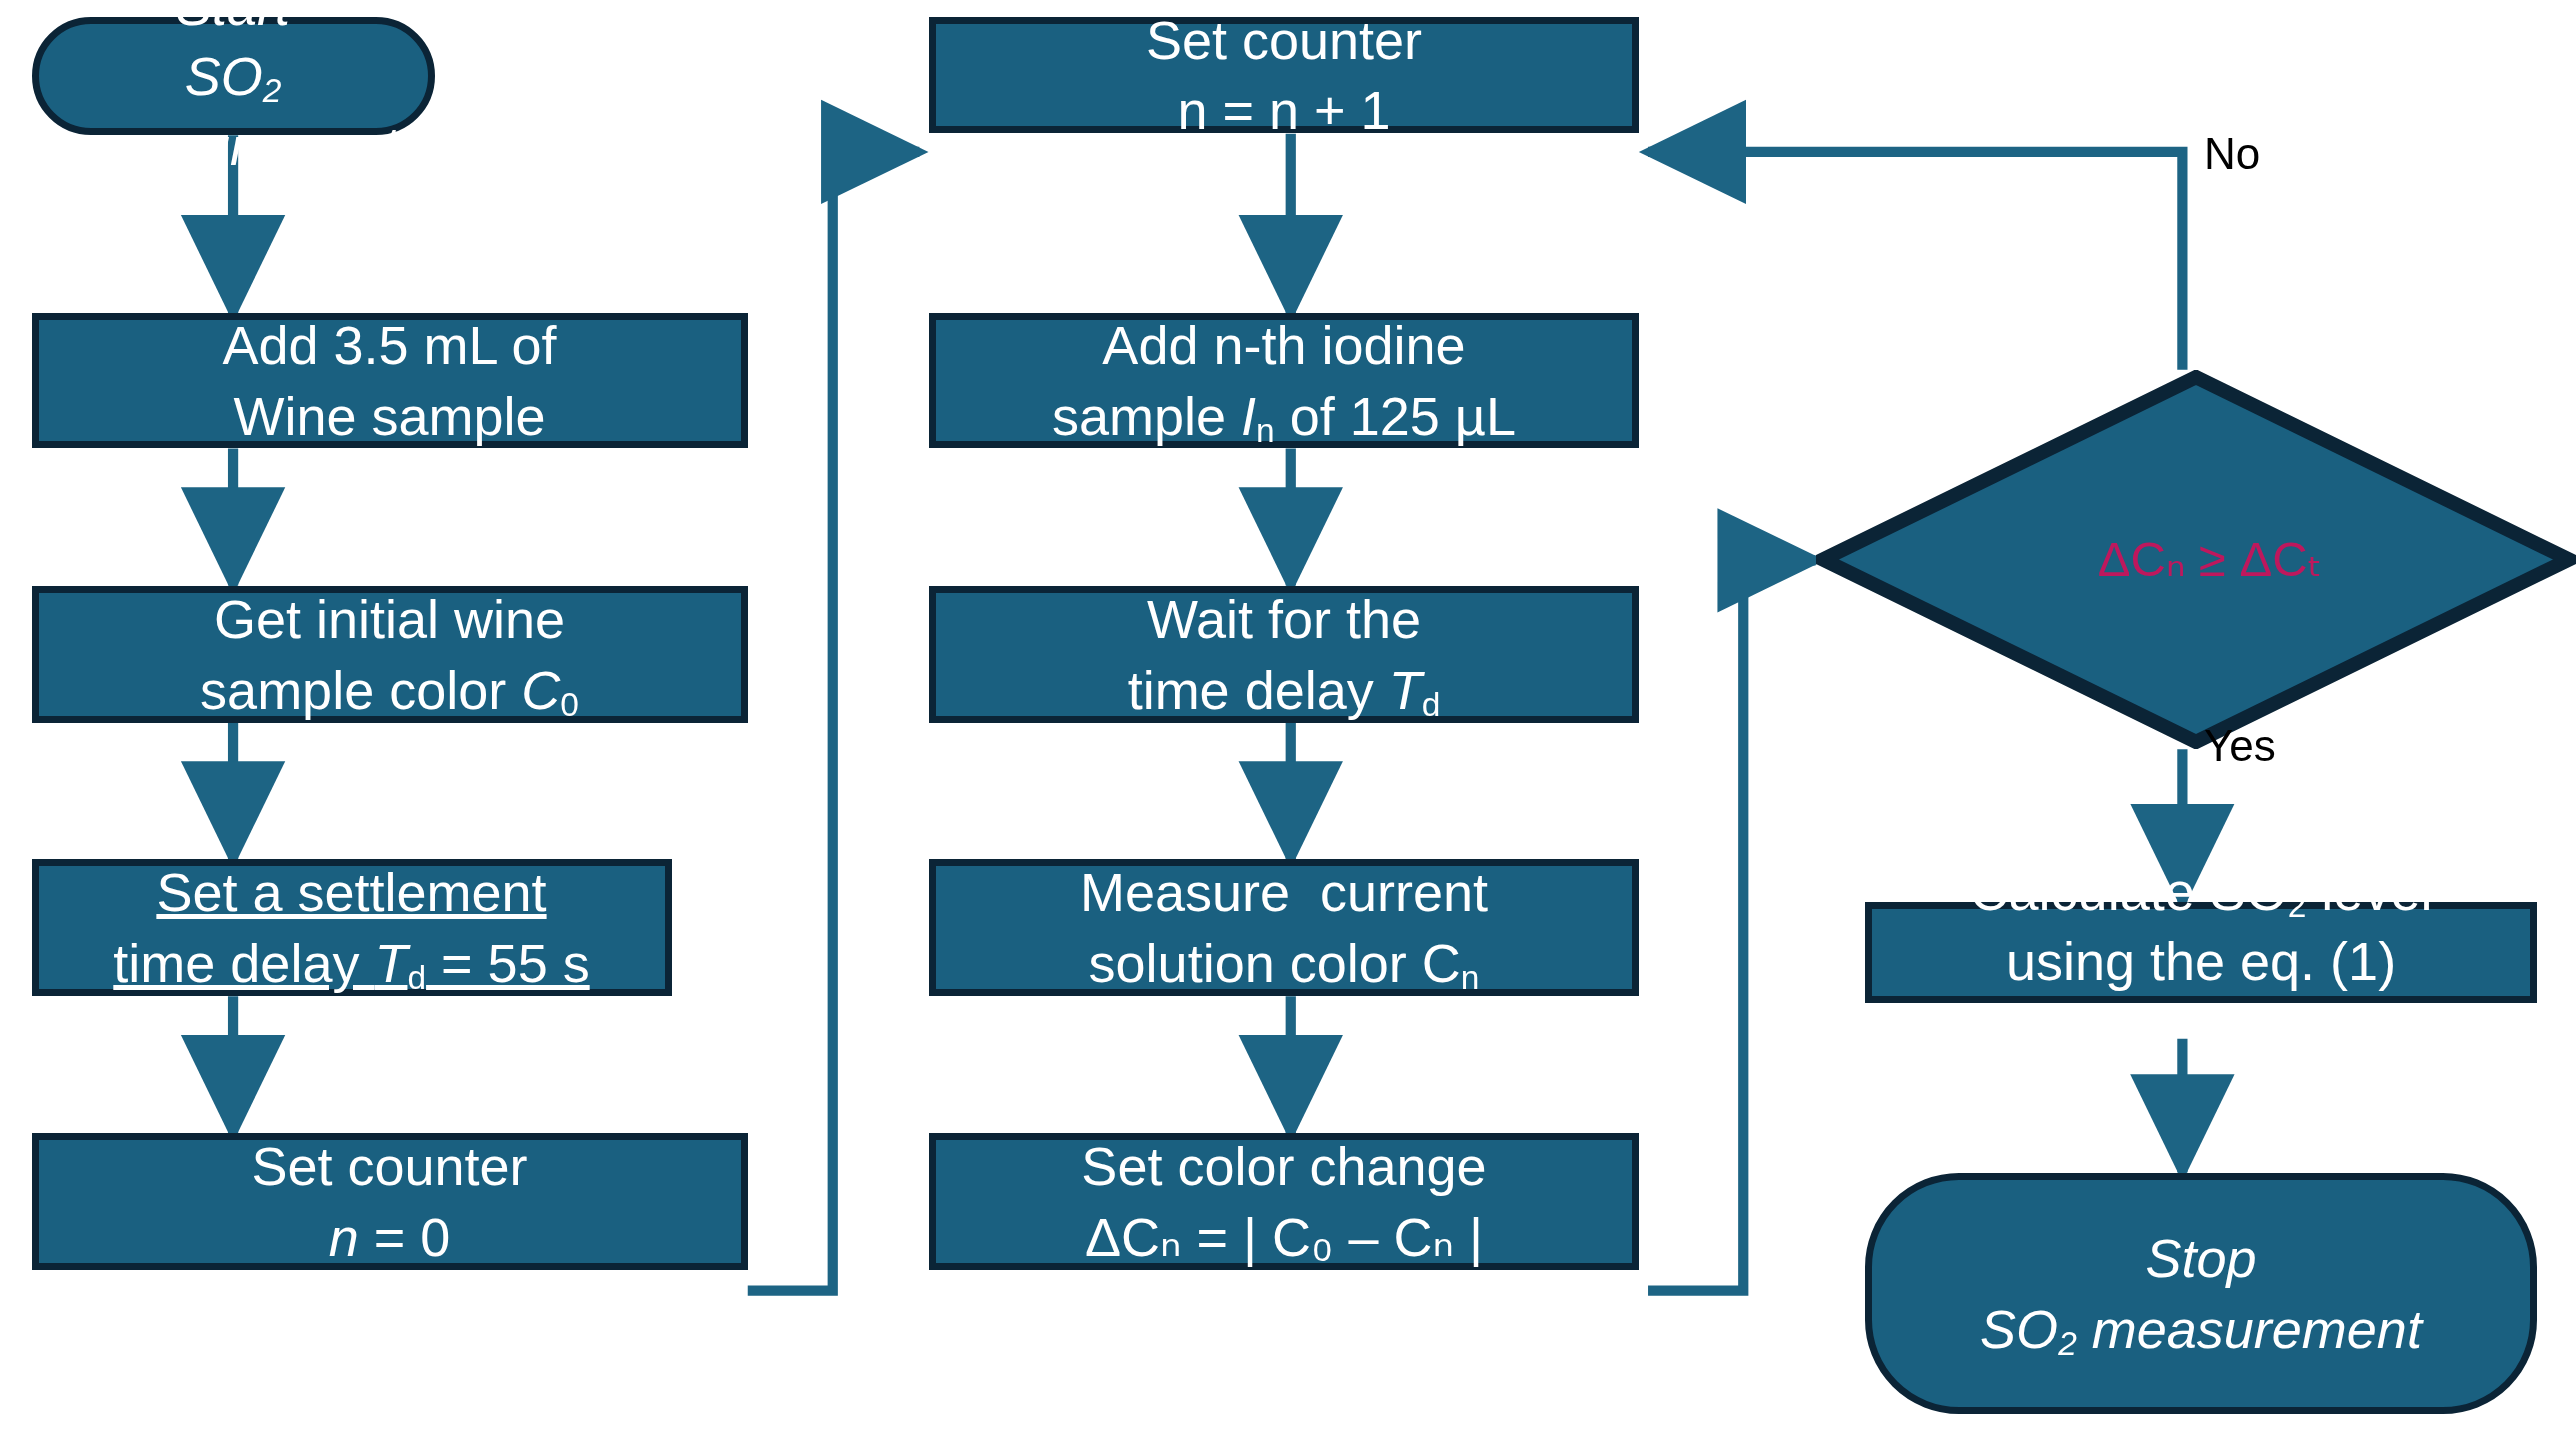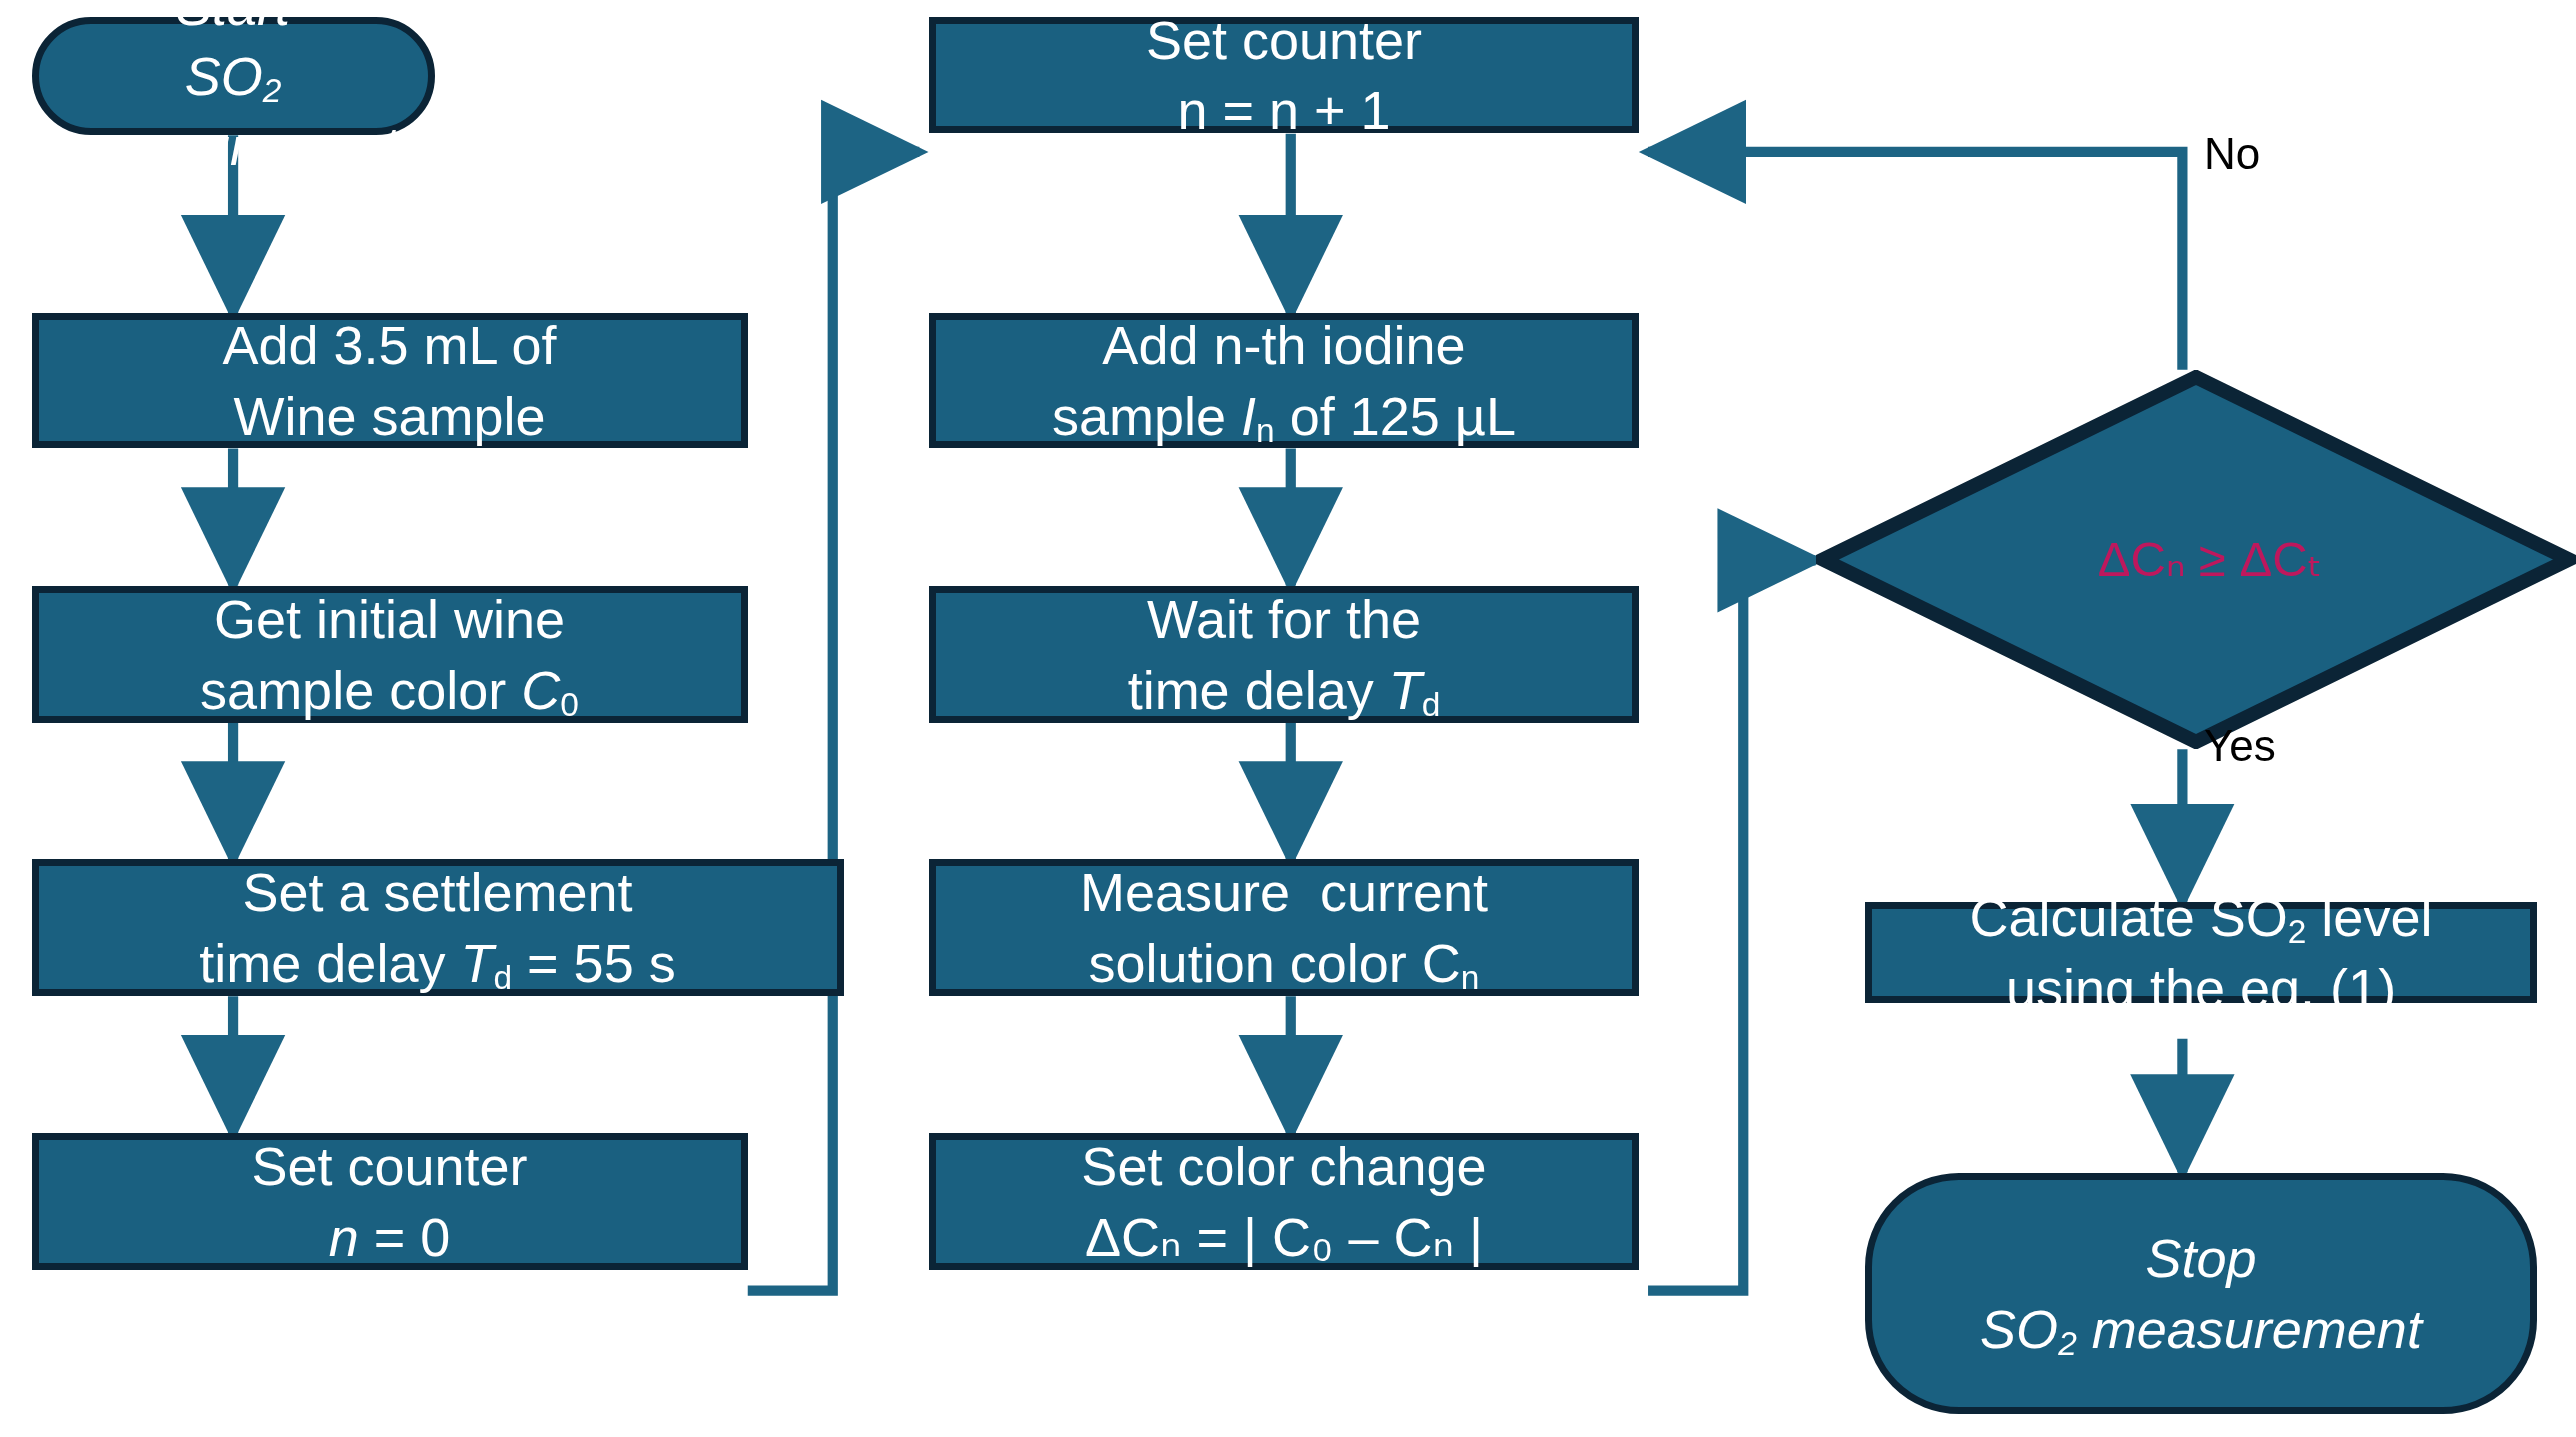--- a/index.html
+++ b/index.html
@@ -71,21 +71,21 @@
     </div>
   </div>
 
   <div class="node" style="left:31.5px;top:586px;width:716px;height:137px;">
     <div class="txt">
       <span>Get initial </span><span class="bd">wine</span><br>
       <span>sample color </span><span class="it">C</span><sub>0</sub>
     </div>
   </div>
 
-  <div class="node" style="left:31.5px;top:859px;width:812px;height:137px;">
+  <div class="node" style="left:31.5px;top:859px;width:640px;height:137px;text-decoration:underline;">
     <div class="txt">
       <span>Set a settlement</span><br>
       <span>time delay </span><span class="it">T</span><sub>d</sub><span> = 55 s</span>
     </div>
   </div>
 
   <div class="node" style="left:31.5px;top:1133px;width:716px;height:137px;">
     <div class="txt">
       <span>Set counter</span><br>
       <span class="it">n</span><span> = 0</span>
@@ -135,21 +135,21 @@
   </div>
 
   <div class="edge-label" style="left:2204px;top:132px;">
     <span>No</span>
   </div>
 
   <div class="edge-label" style="left:2204px;top:724px;">
     <span>Yes</span>
   </div>
 
-  <div class="node" style="left:1865px;top:902px;width:672px;height:101px;">
+  <div class="node" style="left:1865px;top:902px;width:672px;height:101px;align-items:flex-end;">
     <div class="txt">
       <span>Calculate SO</span><sub>2</sub><span> level</span><br>
       <span>using the eq. (1)</span>
     </div>
   </div>
 
   <div class="node term" style="left:1865px;top:1173px;width:672px;height:241px;">
     <div class="txt">
       <span>Stop</span><br>
       <span>SO</span><sub>2</sub><span> measurement</span>

